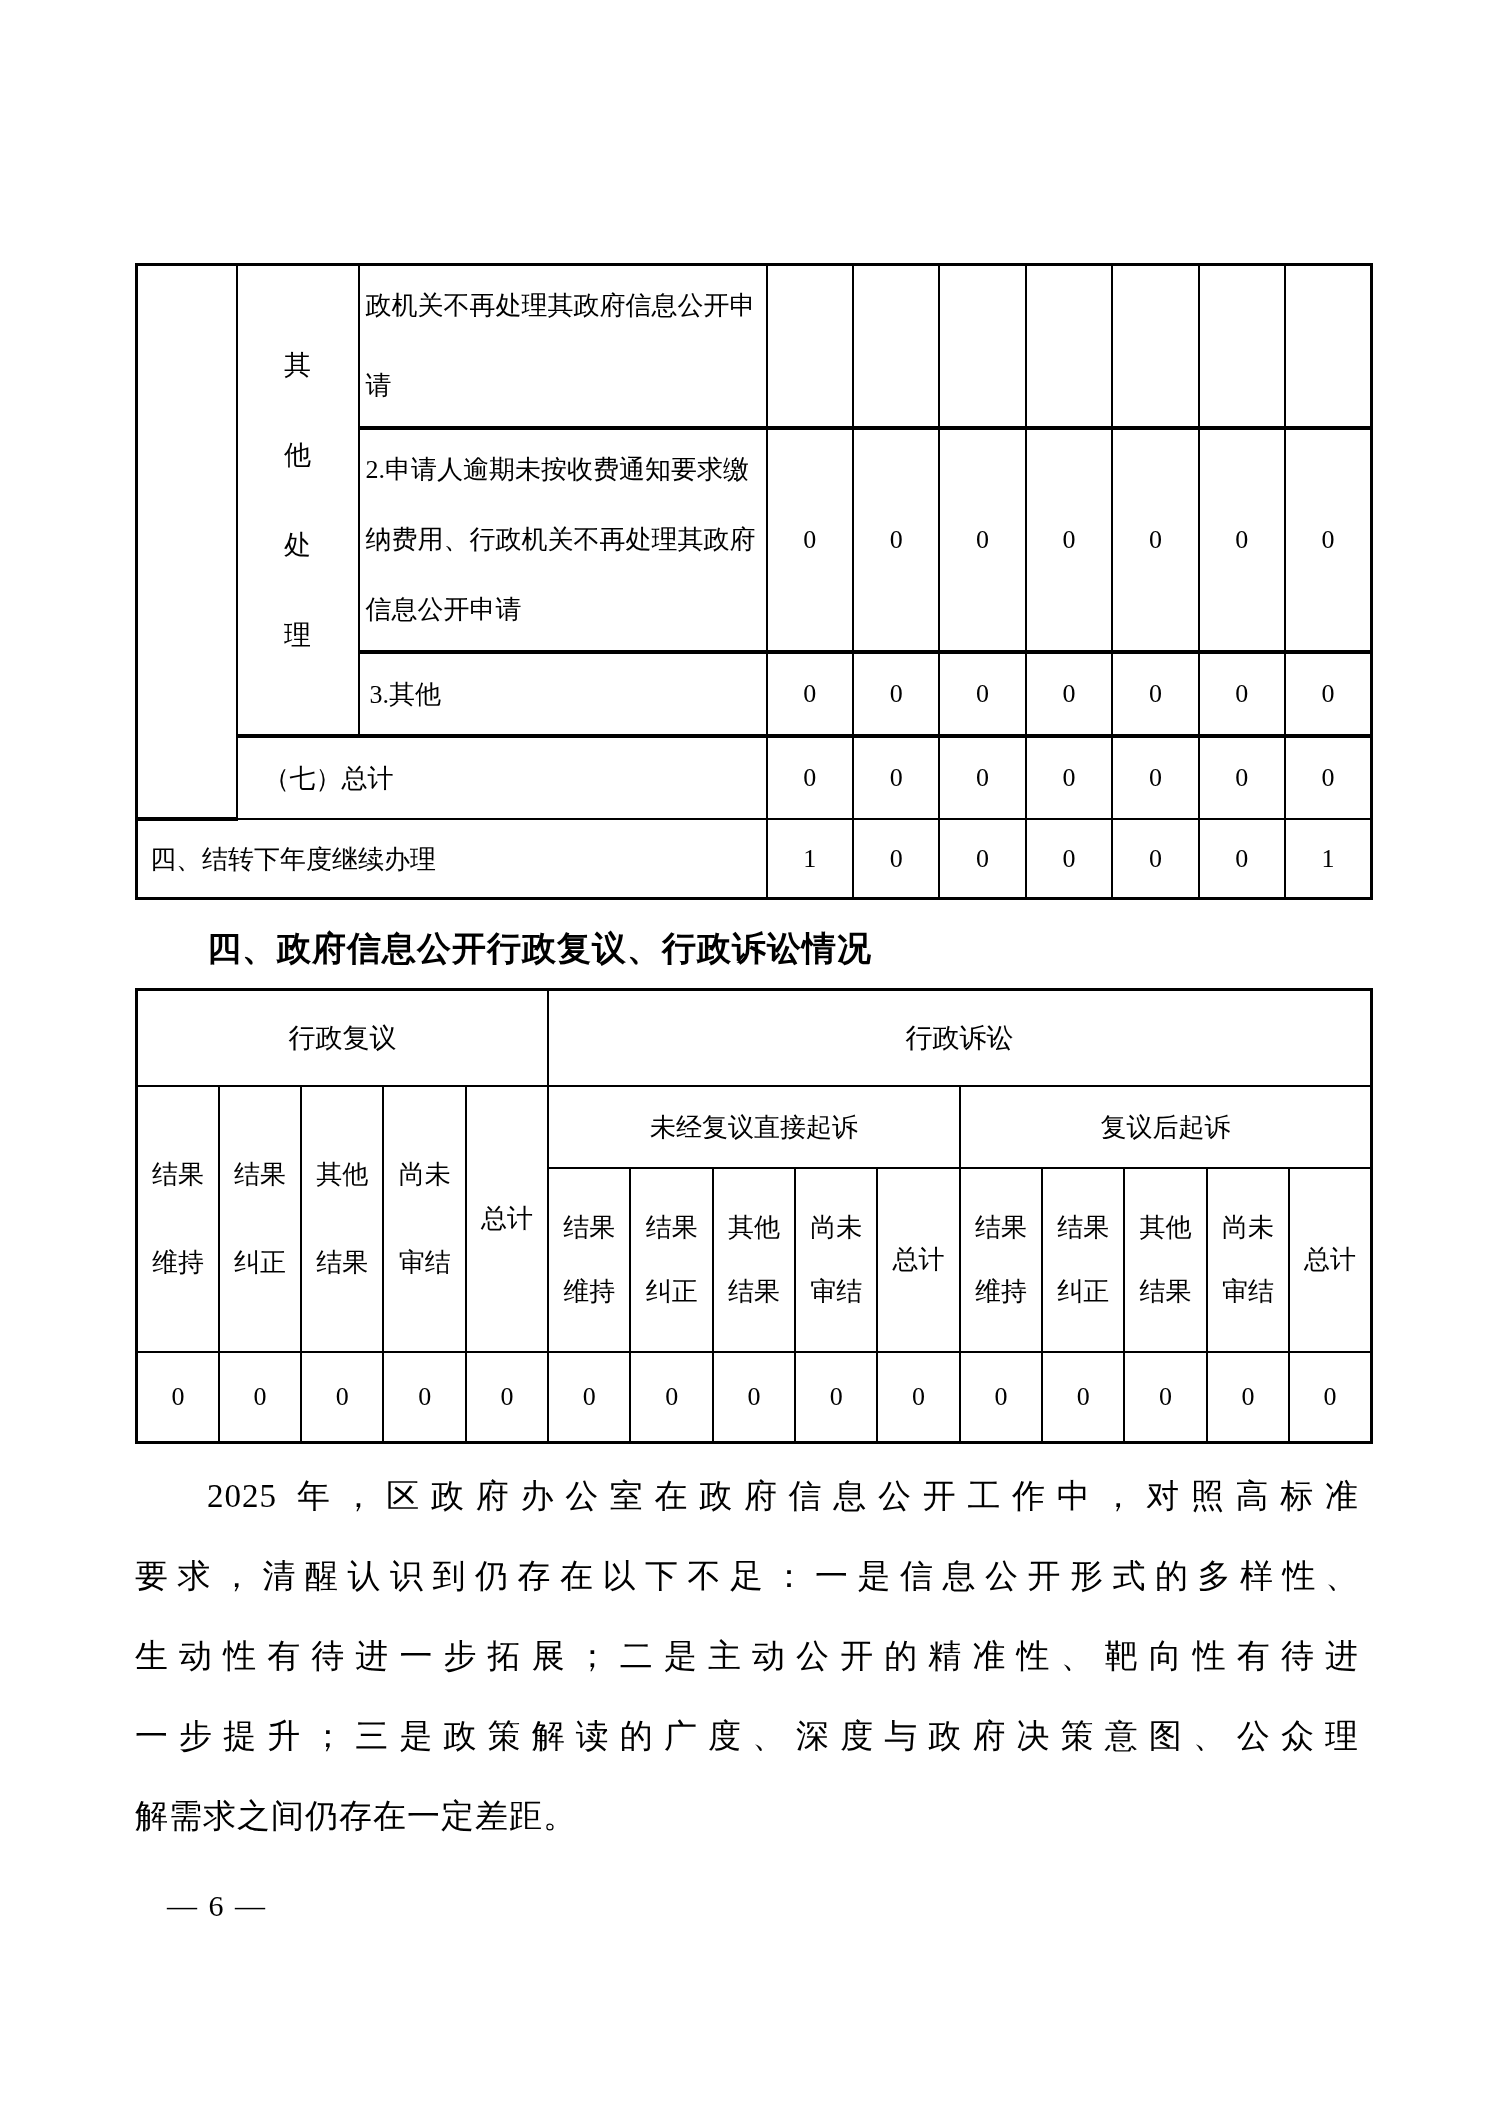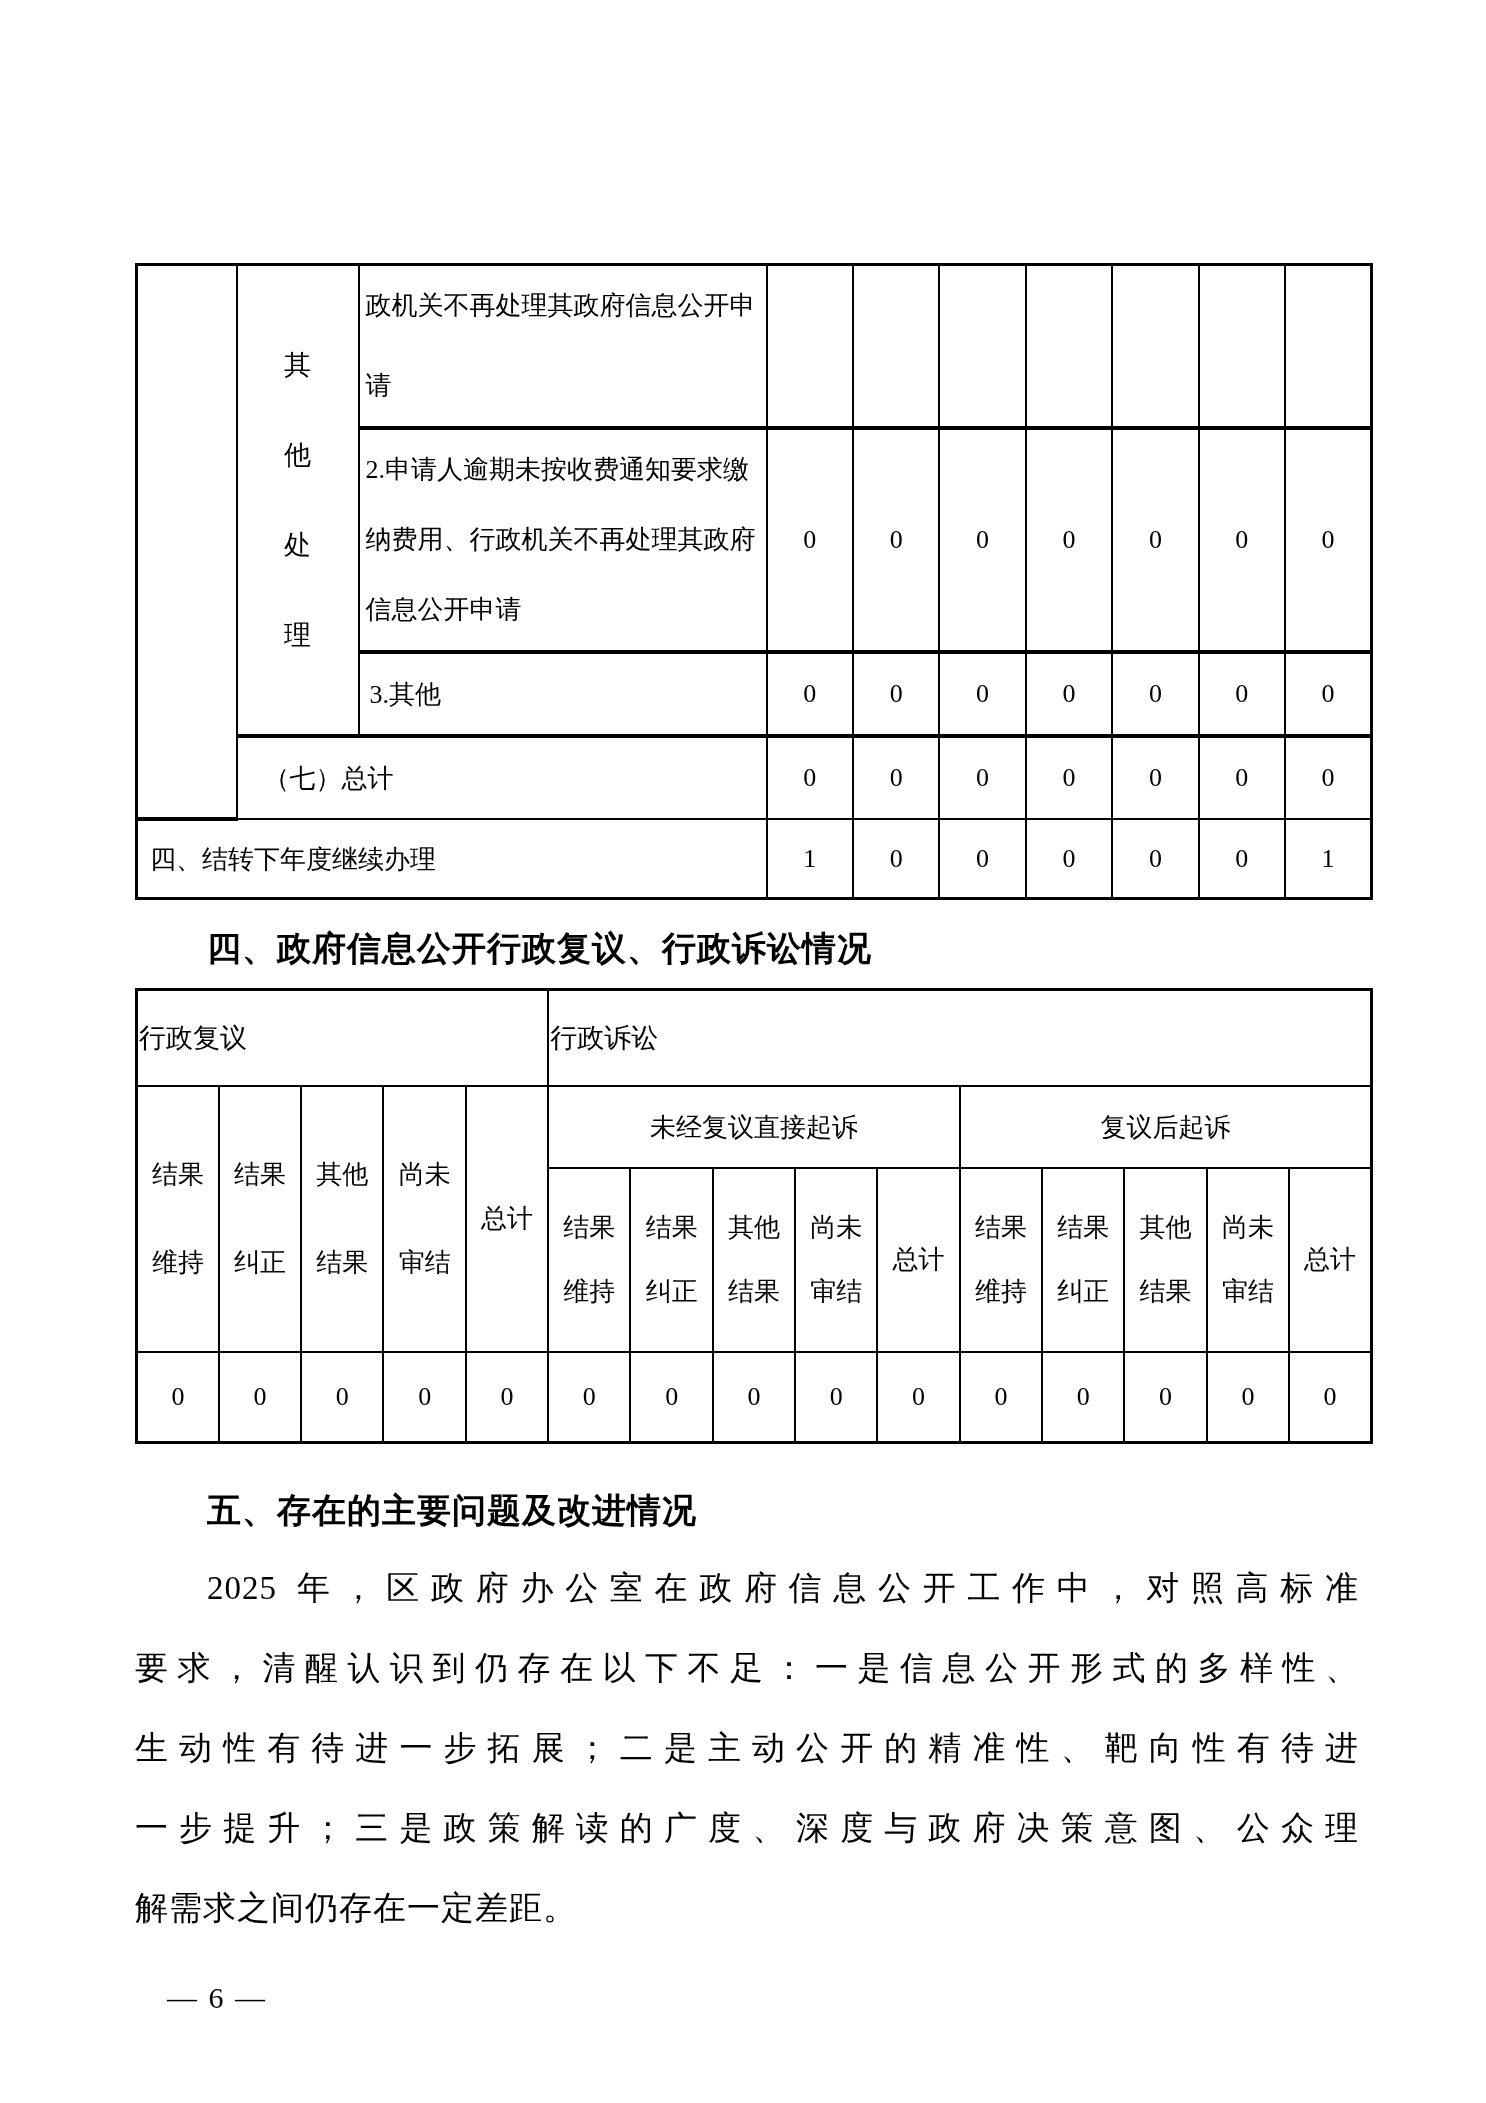--- a/index.html
+++ b/index.html
@@ -40,21 +40,21 @@
   .num-cell { font-size: 26px; text-align: center; }
 
   .side-label-cell { text-align: center; }
   .side-label-inner {
     width: 30px; margin: 0 auto;
     font-size: 27px; line-height: 90px;
     word-break: break-all; text-align: center;
   }
 
   
-  #t2 .group-head { font-size: 27px; height: 92px; text-align: left; }
+  #t2 .group-head { font-size: 27px; height: 92px; text-align: center; }
   #t2 .sub-head   { font-size: 26px; height: 78px; text-align: center; margin-left: 16px; }
   #t2 .col-head   { font-size: 26px; text-align: center; padding: 0 10px; word-break: break-all; line-height: 64px; height: 182px; border-radius: 19px; }
   #t2 .col-head.span2 { line-height: 88px; }
   #t2 .data-cell  { font-size: 26px; text-align: center; height: 86px; }
 
   
   .sec-heading {
     font-family: "Liberation Sans", "DejaVu Sans", sans-serif;
     font-weight: bold;
     font-size: 34px;
@@ -217,21 +217,20 @@
         <td class="data-cell">0</td>
         <td class="data-cell">0</td>
         <td class="data-cell">0</td>
         <td class="data-cell">0</td>
         <td class="data-cell">0</td>
         <td class="data-cell">0</td>
       </tr>
     </tbody>
       </table>
 
-    <div class="sec-heading h5">五、存在的主要问题及改进情况</div>
 
     <div class="paragraph">
       <div class="para-line first">2025 年，区政府办公室在政府信息公开工作中，对照高标准</div>
       <div class="para-line">要求，清醒认识到仍存在以下不足：一是信息公开形式的多样性、</div>
       <div class="para-line">生动性有待进一步拓展；二是主动公开的精准性、靶向性有待进</div>
       <div class="para-line">一步提升；三是政策解读的广度、深度与政府决策意图、公众理</div>
       <div class="para-line last">解需求之间仍存在一定差距。</div>
     </div>
 
     <div class="page-number">— 6 —</div>

